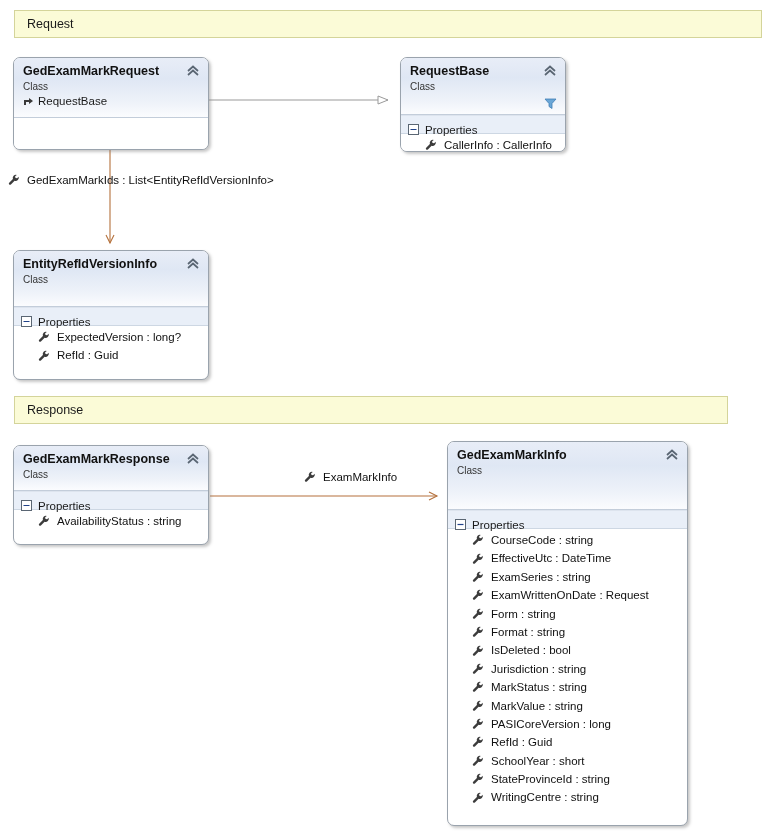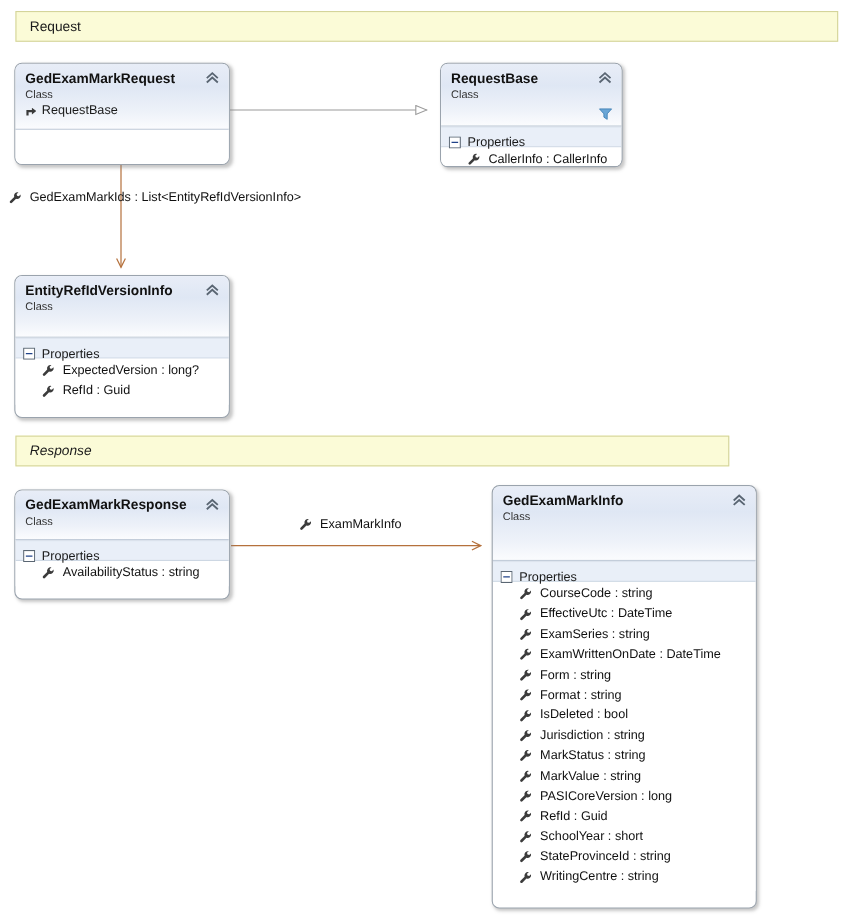--- a/index.html
+++ b/index.html
@@ -173,21 +173,21 @@
 
     <g>
       <path d="M210,496 L437,496" stroke="#b5713c" stroke-width="1.1" fill="none" marker-end="url(#open-arrow-brown)"></path>
     </g>
   </svg>
 
   <div class="group-bar" style="left:14px; top:10px; width:748px; height:28px;">
     <span>Request</span>
   </div>
 
-  <div class="group-bar" style="left:14px; top:396px; width:649px; height:28px;font-style:italic;">
+  <div class="group-bar" style="left:14px; top:396px; width:714px; height:28px;">
     <span>Response</span>
   </div>
 
   <div class="class-shape" style="left:13px; top:57px; width:196px; height:93px;">
     <div class="class-header" style="height:60px;">
       <div class="class-name">GedExamMarkRequest</div>
       <div class="class-stereotype">Class</div>
       <div class="base-row">
         <span class="base-icon">
           <svg width="11" height="11" viewBox="0 0 11 11">
@@ -359,21 +359,21 @@
             </svg>
           </span>
           <span>ExamSeries : string</span>
         </div>
         <div class="member-row">
           <span class="prop-icon">
             <svg width="12" height="12" viewBox="0 0 12 12">
               <path d="M8.8,0.9 a3.2,3.2 0 0 0 -3.9,4.1 L1.2,8.7 a1.2,1.2 0 0 0 1.7,1.7 l3.7,-3.7 a3.2,3.2 0 0 0 4.1,-3.9 L9.1,4.3 L7.5,3.9 L7.1,2.3 z" fill="#3c3c3c"></path>
             </svg>
           </span>
-          <span>ExamWrittenOnDate : DateTime</span>
+          <span>ExamWrittenOnDate : Request</span>
         </div>
         <div class="member-row">
           <span class="prop-icon">
             <svg width="12" height="12" viewBox="0 0 12 12">
               <path d="M8.8,0.9 a3.2,3.2 0 0 0 -3.9,4.1 L1.2,8.7 a1.2,1.2 0 0 0 1.7,1.7 l3.7,-3.7 a3.2,3.2 0 0 0 4.1,-3.9 L9.1,4.3 L7.5,3.9 L7.1,2.3 z" fill="#3c3c3c"></path>
             </svg>
           </span>
           <span>Form : string</span>
         </div>
         <div class="member-row">
@@ -461,21 +461,21 @@
 
   <div class="assoc-label" style="left:8px; top:174px;">
     <span class="prop-icon">
       <svg width="12" height="12" viewBox="0 0 12 12">
           <path d="M8.8,0.9 a3.2,3.2 0 0 0 -3.9,4.1 L1.2,8.7 a1.2,1.2 0 0 0 1.7,1.7 l3.7,-3.7 a3.2,3.2 0 0 0 4.1,-3.9 L9.1,4.3 L7.5,3.9 L7.1,2.3 z" fill="#3c3c3c"></path>
         </svg>
     </span>
     <span>GedExamMarkIds : List&lt;EntityRefIdVersionInfo&gt;</span>
   </div>
 
-  <div class="assoc-label" style="left:272px; top:471px;">
+  <div class="assoc-label" style="left:304px; top:471px;">
     <span class="prop-icon">
       <svg width="12" height="12" viewBox="0 0 12 12">
           <path d="M8.8,0.9 a3.2,3.2 0 0 0 -3.9,4.1 L1.2,8.7 a1.2,1.2 0 0 0 1.7,1.7 l3.7,-3.7 a3.2,3.2 0 0 0 4.1,-3.9 L9.1,4.3 L7.5,3.9 L7.1,2.3 z" fill="#3c3c3c"></path>
         </svg>
     </span>
     <span>ExamMarkInfo</span>
   </div>
 
 </div>
 

